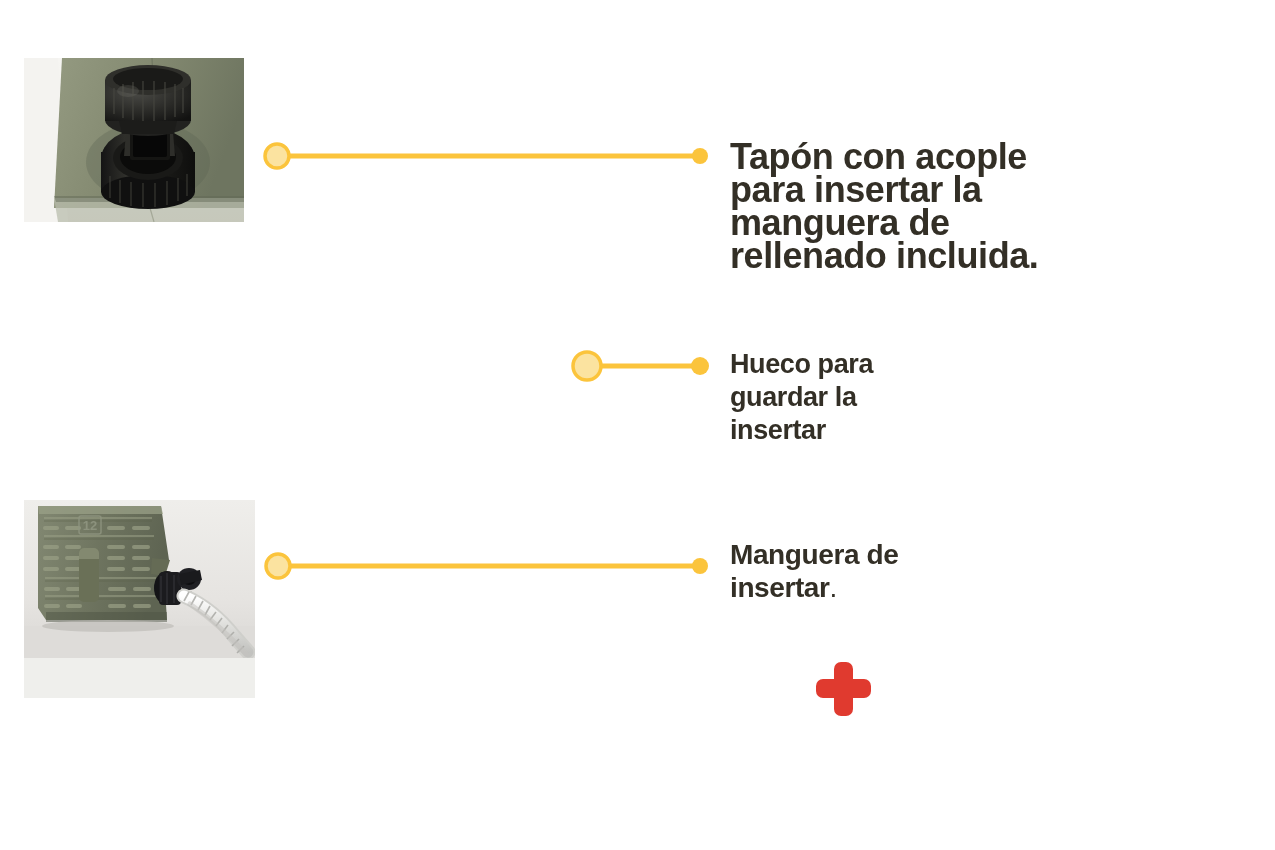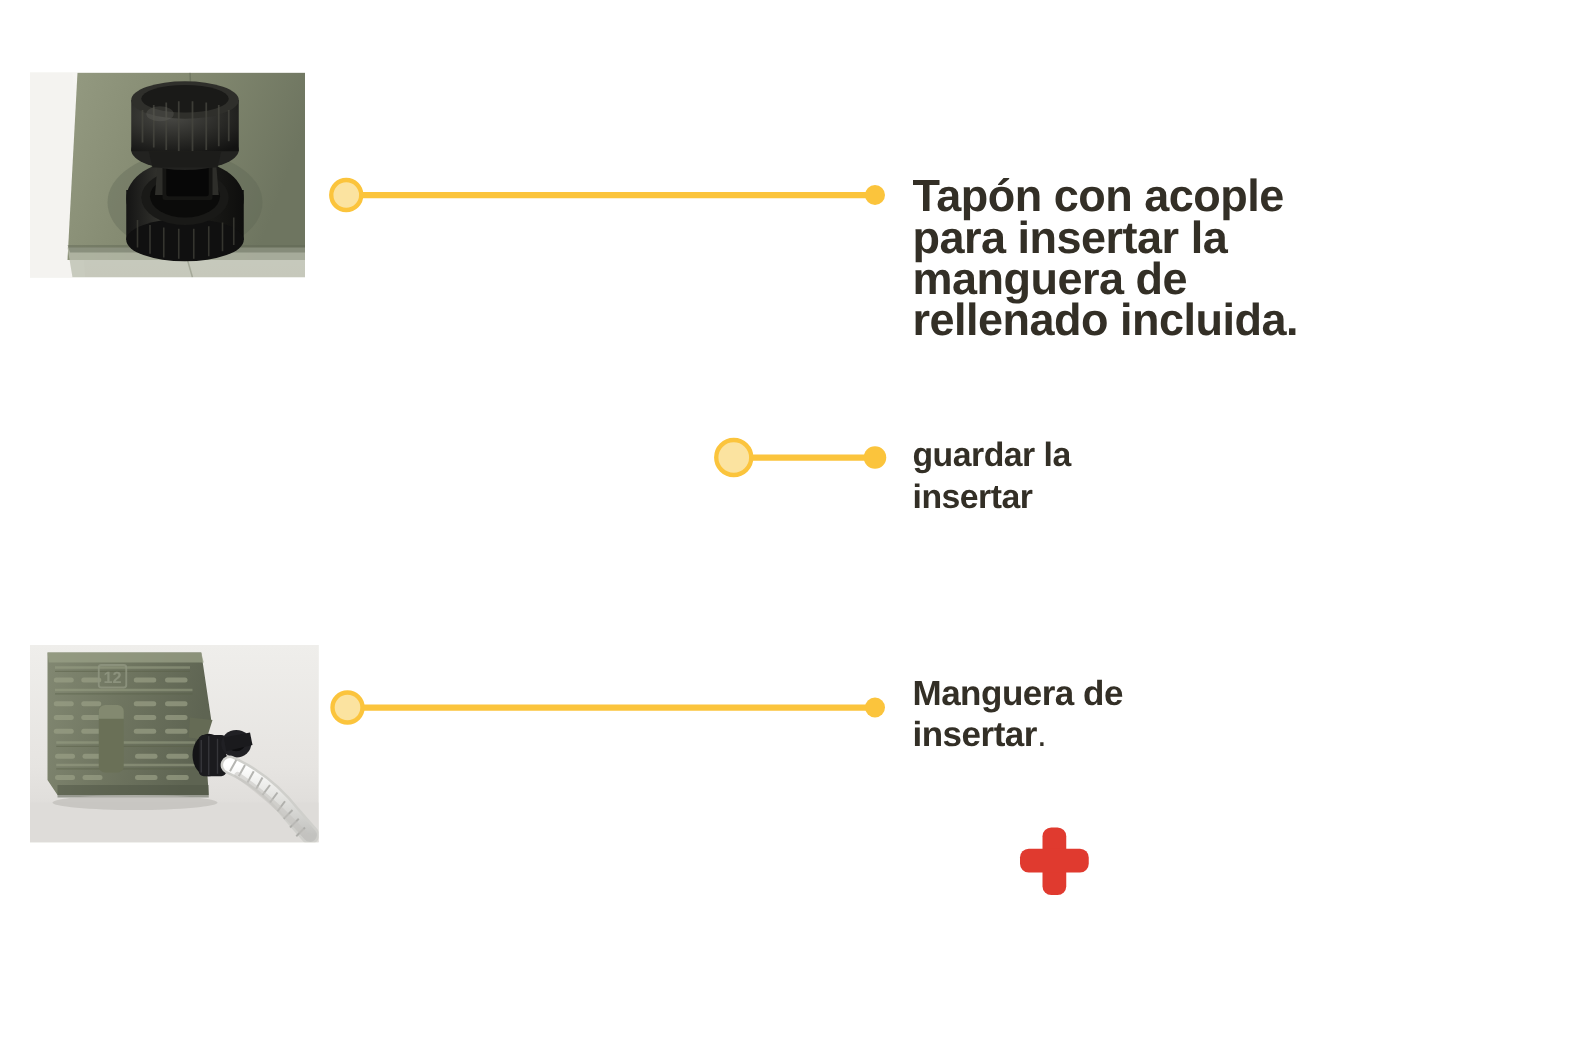--- a/index.html
+++ b/index.html
@@ -24,21 +24,21 @@
 
   
   .photo {
     position: absolute;
     overflow: hidden;
     background: #efefec;
   }
   .photo svg { display: block; }
 
   #photo-cap      { left: 24px;  top: 58px;  width: 220px; height: 164px; }
-  #photo-hose     { left: 24px;  top: 516px; width: 231px; height: 158px; }
+  #photo-hose     { left: 24px;  top: 500px; width: 231px; height: 198px; }
 
   
   .connector {
     position: absolute;
     height: 34px;
     display: block;
   }
   .connector svg { display: block; overflow: visible; }
 
   
@@ -333,20 +333,21 @@
   </div>
 
   <div class="callout" id="callout-1">
     <span class="line bold">Tapón con acople</span>
     <span class="line light">para insertar la</span>
     <span class="line light">manguera de</span>
     <span class="line light">rellenado incluida.</span>
   </div>
 
   <div class="callout" id="callout-2">
+    <span class="line">Hueco para</span>
     <span class="line">guardar la</span>
     <span class="line">insertar</span>
   </div>
 
   <div class="callout" id="callout-3">
     <span class="line">Manguera de</span>
     <span class="line"><span>insertar</span><span class="period">.</span></span>
   </div>
 
   <div id="headline-group">

